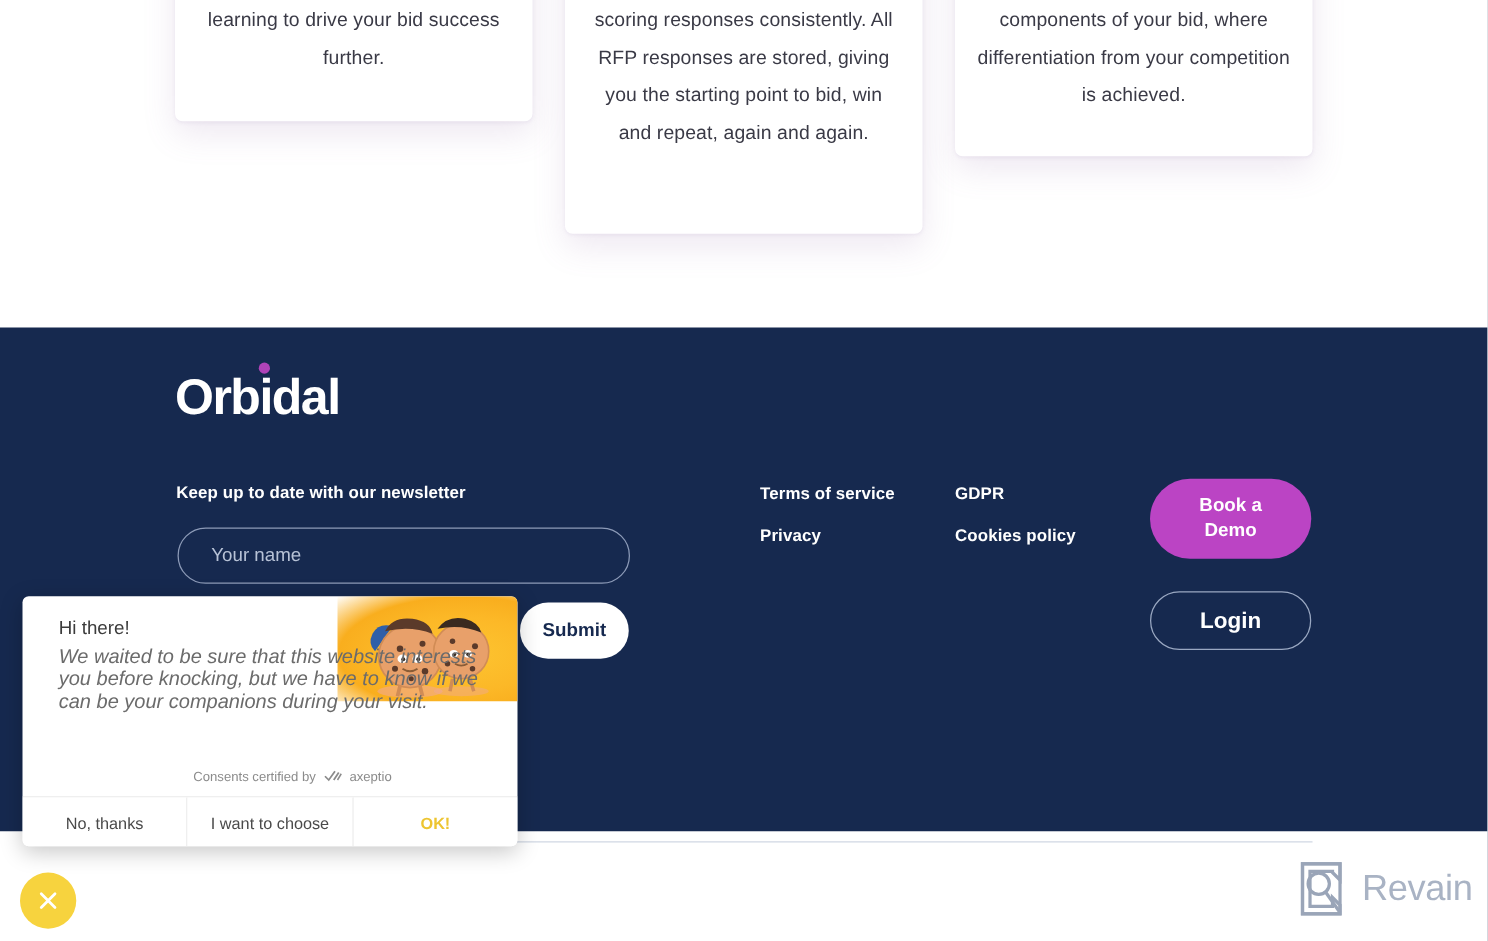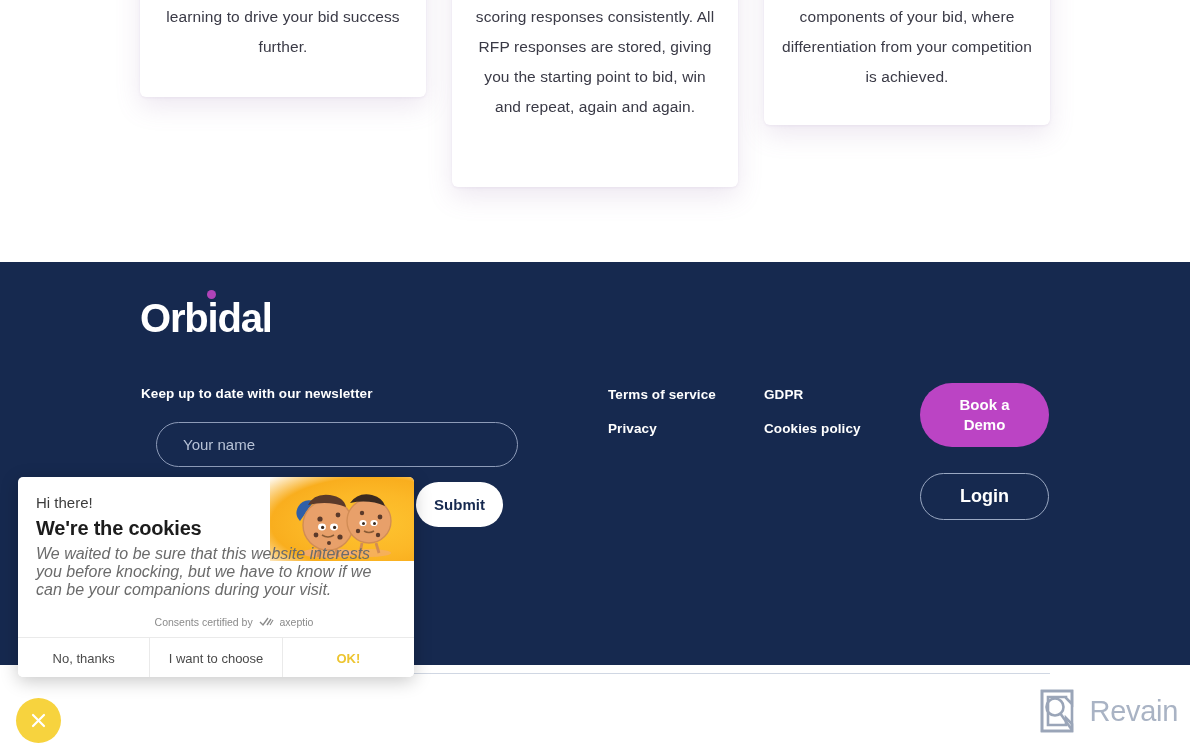--- a/index.html
+++ b/index.html
@@ -45,21 +45,21 @@
     position:absolute; left:67px; top:-8px;
     width:9px; height:9px; border-radius:50%; background:#b043b8;
   }
 
   
   .newsletter-label {
     position:absolute; left:141px; top:124px;
     font-size:13.5px; font-weight:bold; color:#ffffff; letter-spacing:.1px;
   }
   .name-input {
-    position:absolute; left:156px; top:160px; width:362px; height:45px;
+    position:absolute; left:142px; top:160px; width:362px; height:45px;
     border:1px solid #8d9bb8; border-radius:23px; background:transparent;
     color:#eab308; font-size:15px; font-family:"Liberation Sans", sans-serif;
     padding:0 26px; outline:none;
   }
   .name-input::placeholder { color:#b7c2d6; }
   .submit-btn {
     position:absolute; left:416px; top:220px; width:87px; height:45px;
     background:#ffffff; color:#16294f; border:none; border-radius:23px;
     font-size:15px; font-weight:bold; cursor:pointer;
     font-family:"Liberation Sans", sans-serif;
@@ -117,21 +117,21 @@
   .cookie-banner {
     position:absolute; left:18px; top:477px; width:396px; height:200px;
     background:#ffffff; border-radius:5px; overflow:hidden;
     box-shadow:0 4px 18px rgba(0,0,0,0.22);
     font-family:"Liberation Sans", sans-serif;
   }
   .cookie-illus {
     position:absolute; right:0; top:0; width:144px; height:84px;
     background:radial-gradient(ellipse at 70% 55%, #fdc430 0%, #fcb827 45%, #f9ae1e 70%, rgba(249,174,30,0) 100%);
   }
-  .cookie-body { position:relative; padding:16px 18px 0 18px; }
+  .cookie-body { position:relative; padding:16px 18px 0 29px; }
   .cookie-hi { font-size:15px; color:#3c3c3c; line-height:20px; }
   .cookie-title {
     font-size:20px; font-weight:bold; color:#1c1c1c;
     line-height:26px; margin-top:2px; letter-spacing:-.2px;
   }
   .cookie-desc {
     margin-top:4px; font-size:16px; line-height:18px; color:#6b6b6b;font-style:italic;
   }
   .cookie-certified {
     position:absolute; left:0; top:139px; width:432px;
@@ -263,21 +263,20 @@
         <circle cx="93.5" cy="46.4" r="1.5" fill="#3a2a1e"></circle>
         <circle cx="104.5" cy="46.4" r="1.5" fill="#3a2a1e"></circle>
         <path d="M94 54 q5 3 10 0" stroke="#8a5c36" stroke-width="1.5" fill="none"></path>
         <line x1="92" y1="66" x2="90" y2="76" stroke="#d18c55" stroke-width="2.8"></line>
         <line x1="106" y1="66" x2="109" y2="76" stroke="#d18c55" stroke-width="2.8"></line>
       </svg>
     </div>
 
     <div class="cookie-body">
       <div class="cookie-hi">Hi there!</div>
-      <div class="cookie-title">We're the cookies</div>
       <div class="cookie-desc">We waited to be sure that this website interests you before knocking, but we have to know if we can be your companions during your visit.</div>
     </div>
 
     <div class="cookie-certified">
       <span>Consents certified by</span>
       <svg class="axeptio-mark" width="15" height="10" viewBox="0 0 15 10">
         <path d="M1 5 L4 8 L9 1" stroke="#8b8b8b" stroke-width="1.4" fill="none"></path>
         <path d="M8 8 L12 2" stroke="#8b8b8b" stroke-width="1.4" fill="none"></path>
         <path d="M11 8 L14 3" stroke="#8b8b8b" stroke-width="1.2" fill="none"></path>
       </svg>

